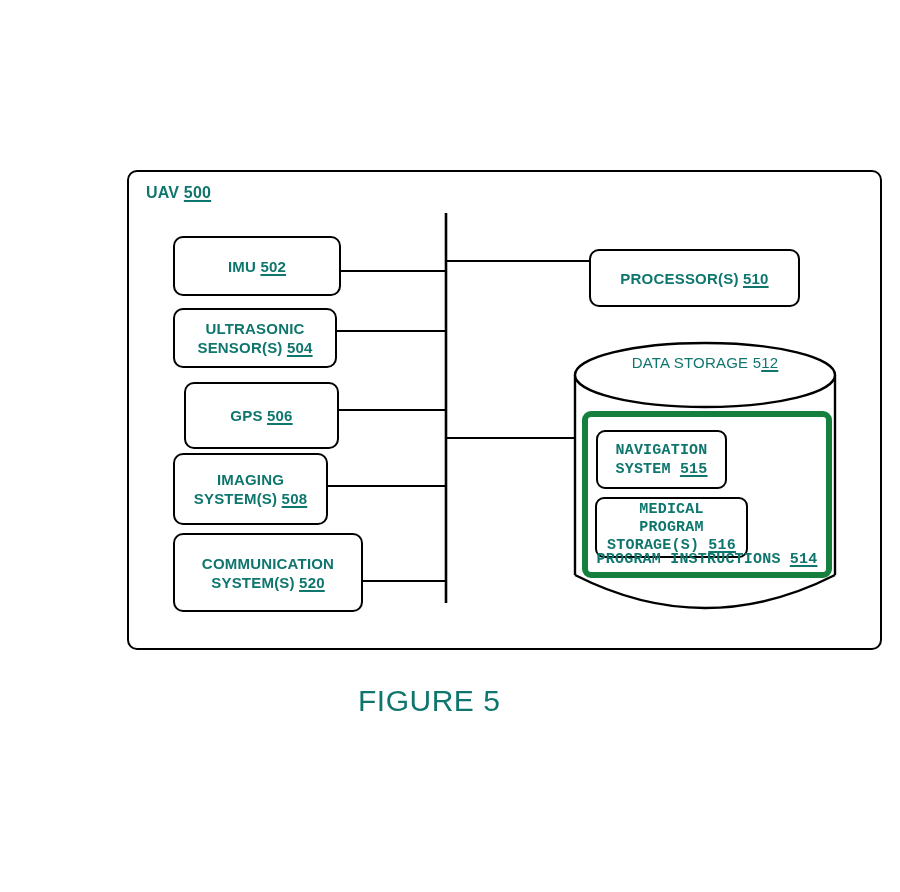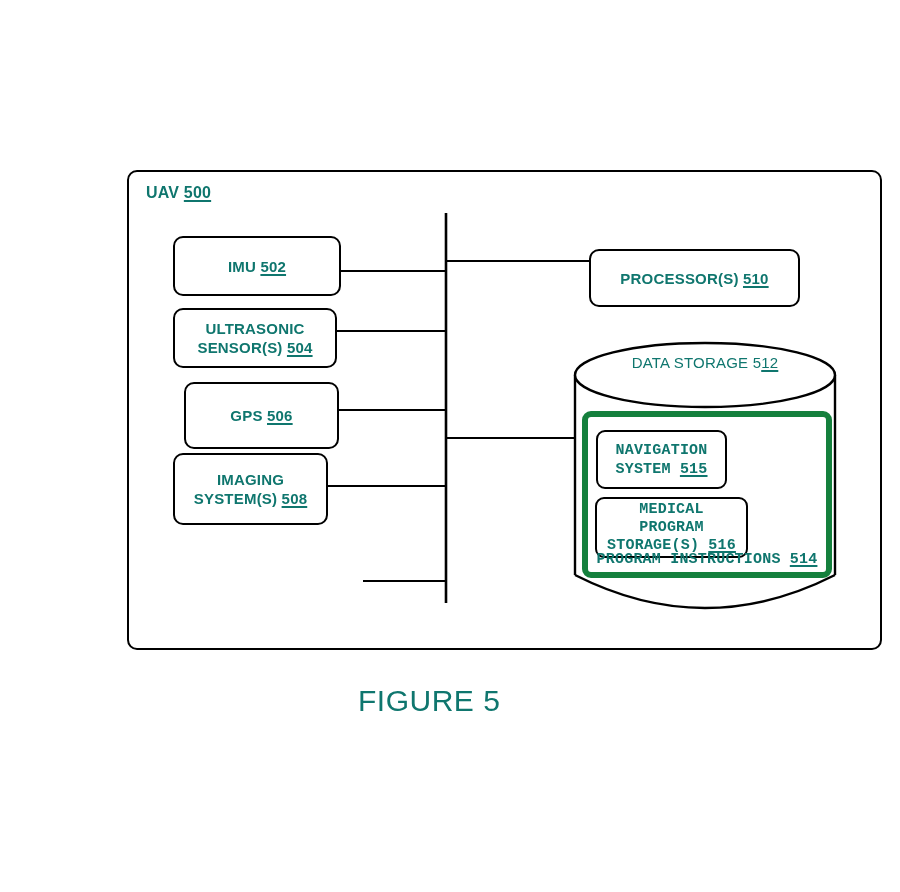--- a/index.html
+++ b/index.html
@@ -166,20 +166,24 @@
 
   <div class="box gps">
     <div><span>GPS </span><span class="und">506</span></div>
   </div>
 
   <div class="box img">
     <div>IMAGING</div>
     <div><span>SYSTEM(S) </span><span class="und">508</span></div>
   </div>
 
+  <div class="box comm">
+    <div>COMMUNICATION</div>
+    <div><span>SYSTEM(S) </span><span class="und">520</span></div>
+  </div>
 
   <div class="box proc">
     <div><span>PROCESSOR(S) </span><span class="und">510</span></div>
   </div>
 
   <div class="cyl-label"><span>DATA STORAGE 5</span><span class="und">12</span></div>
 
   <div class="program-box">
     <div class="inner-box nav-box">
       <div>NAVIGATION</div>

